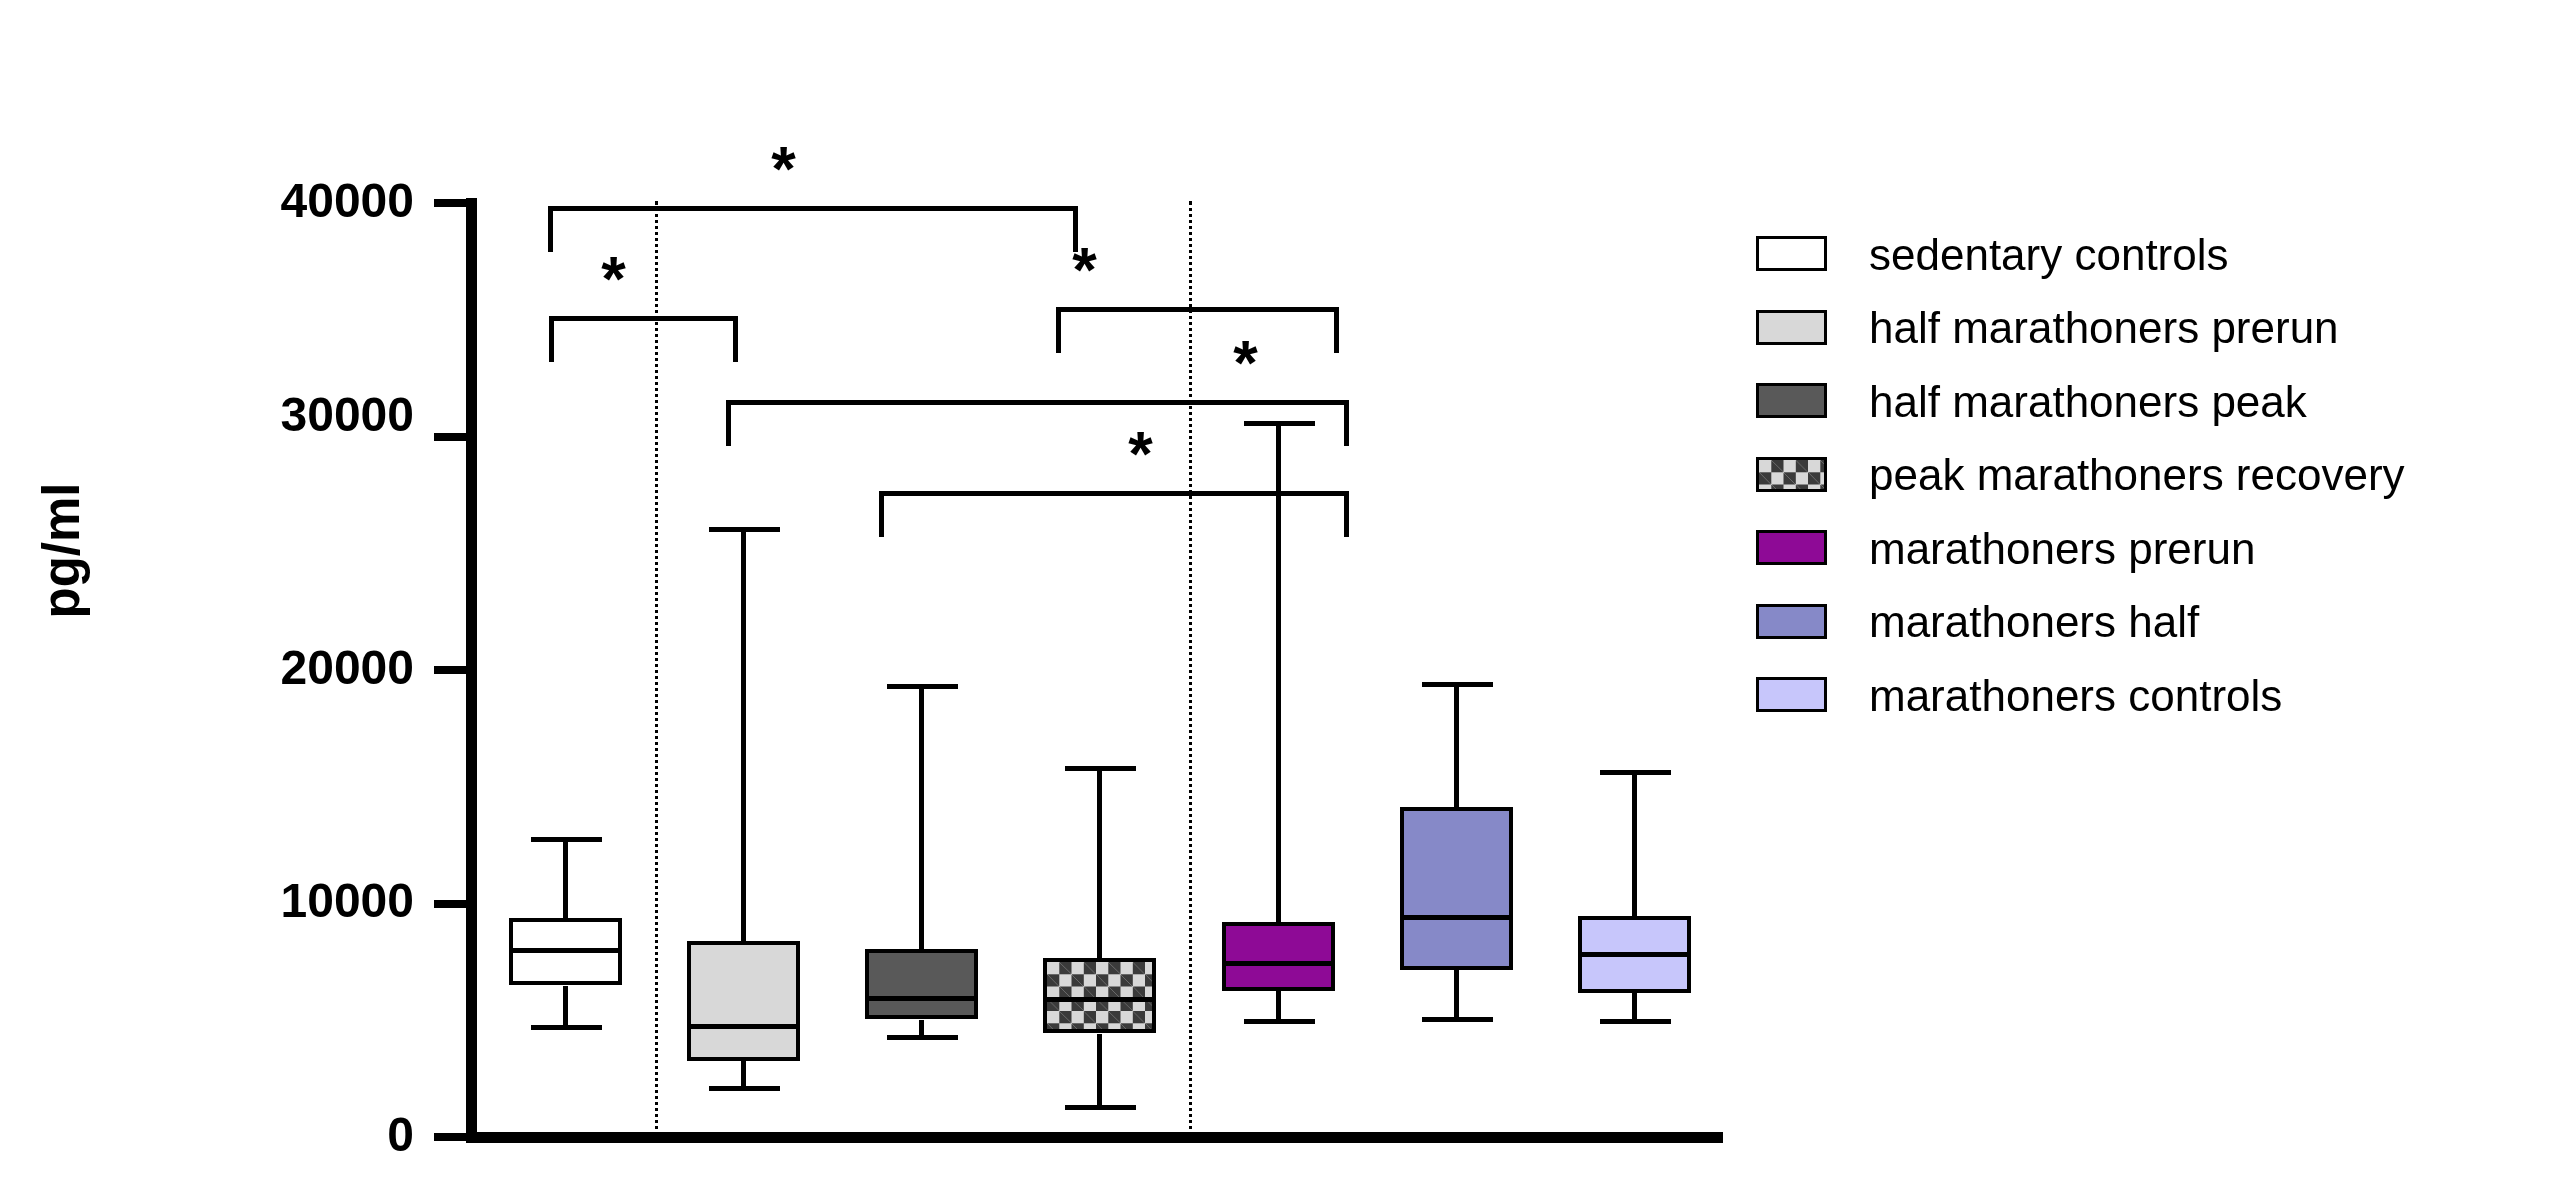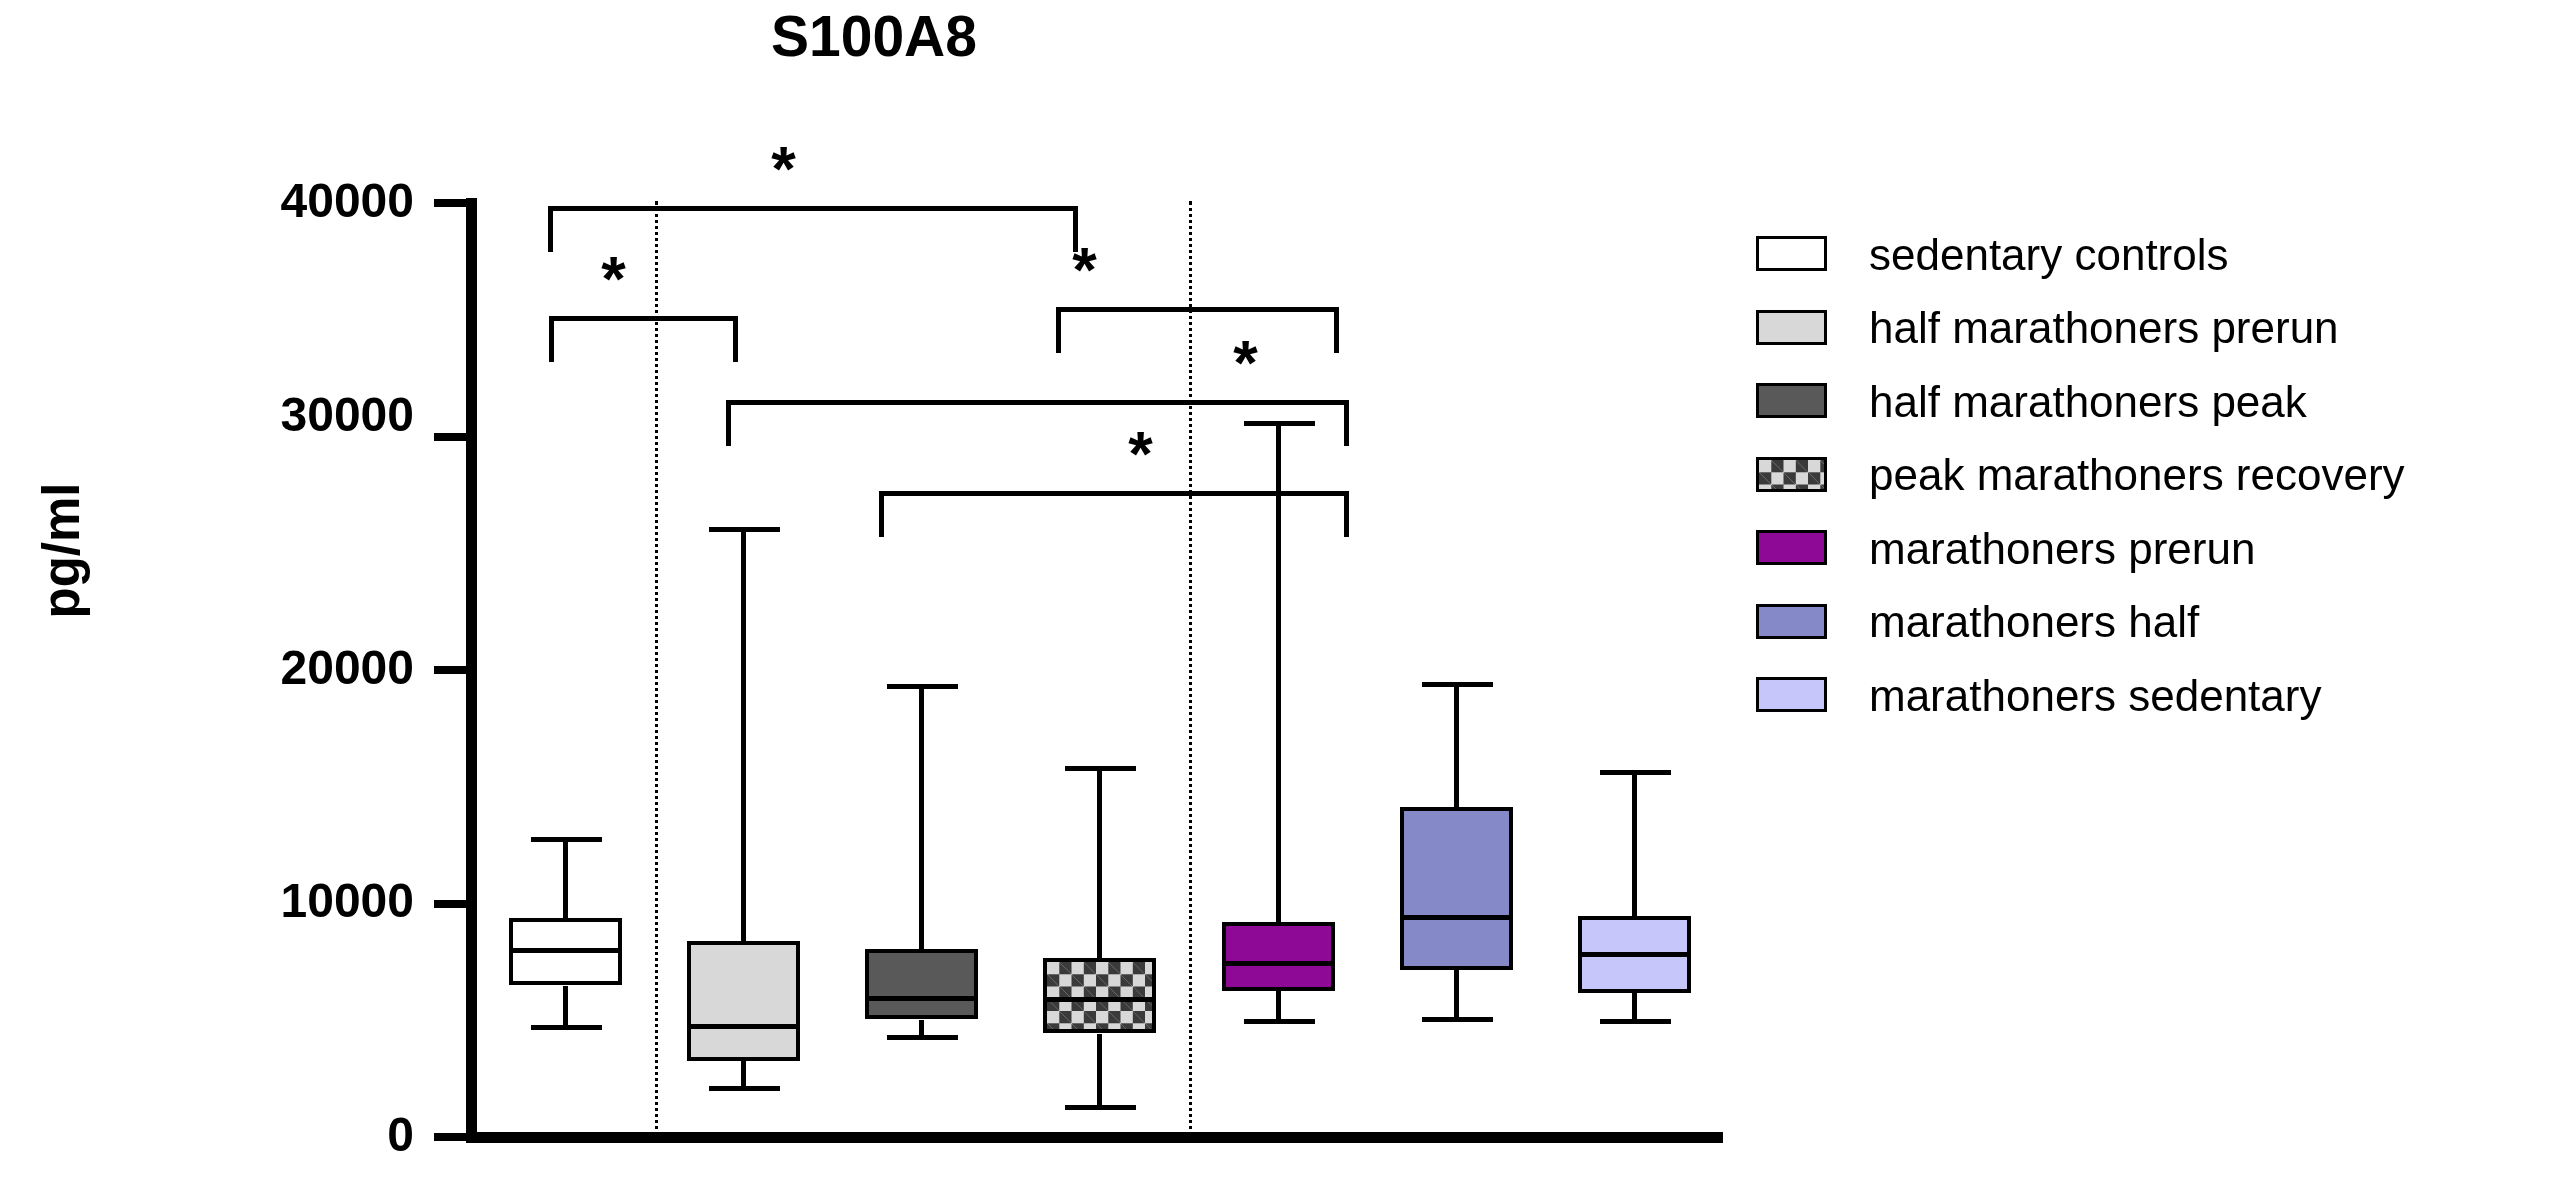--- a/index.html
+++ b/index.html
@@ -72,21 +72,20 @@
   .legend-text{
     position:absolute; left:113px; top:-3.1px;
     font-size:44px; color:#000; white-space:nowrap; line-height:55px;
   }
 </style>
 </head>
 <body>
 
 <div id="chart-root">
 
-  <div class="title">S100A8</div>
 
   <div class="ylabel">pg/ml</div>
 
   <div class="axis-v"></div>
   <div class="axis-h"></div>
 
   <div id="ticks">
       <div class="tick" style="left: 434px; top: 199px;"></div>
       <div class="ticklabel" style="left: 92px; top: 177px;">40000</div>
       <div class="tick" style="left: 434px; top: 433px;"></div>
@@ -213,17 +212,17 @@
       <div class="legend-row">
         <div class="swatch fill-purple"></div>
         <div class="legend-text">marathoners prerun</div>
       </div>
       <div class="legend-row">
         <div class="swatch fill-blueviolet"></div>
         <div class="legend-text">marathoners half</div>
       </div>
       <div class="legend-row">
         <div class="swatch fill-lavender"></div>
-        <div class="legend-text">marathoners sedentary</div>
+        <div class="legend-text">marathoners controls</div>
       </div>
     </div>
 </div>
 
 
 </body></html>

